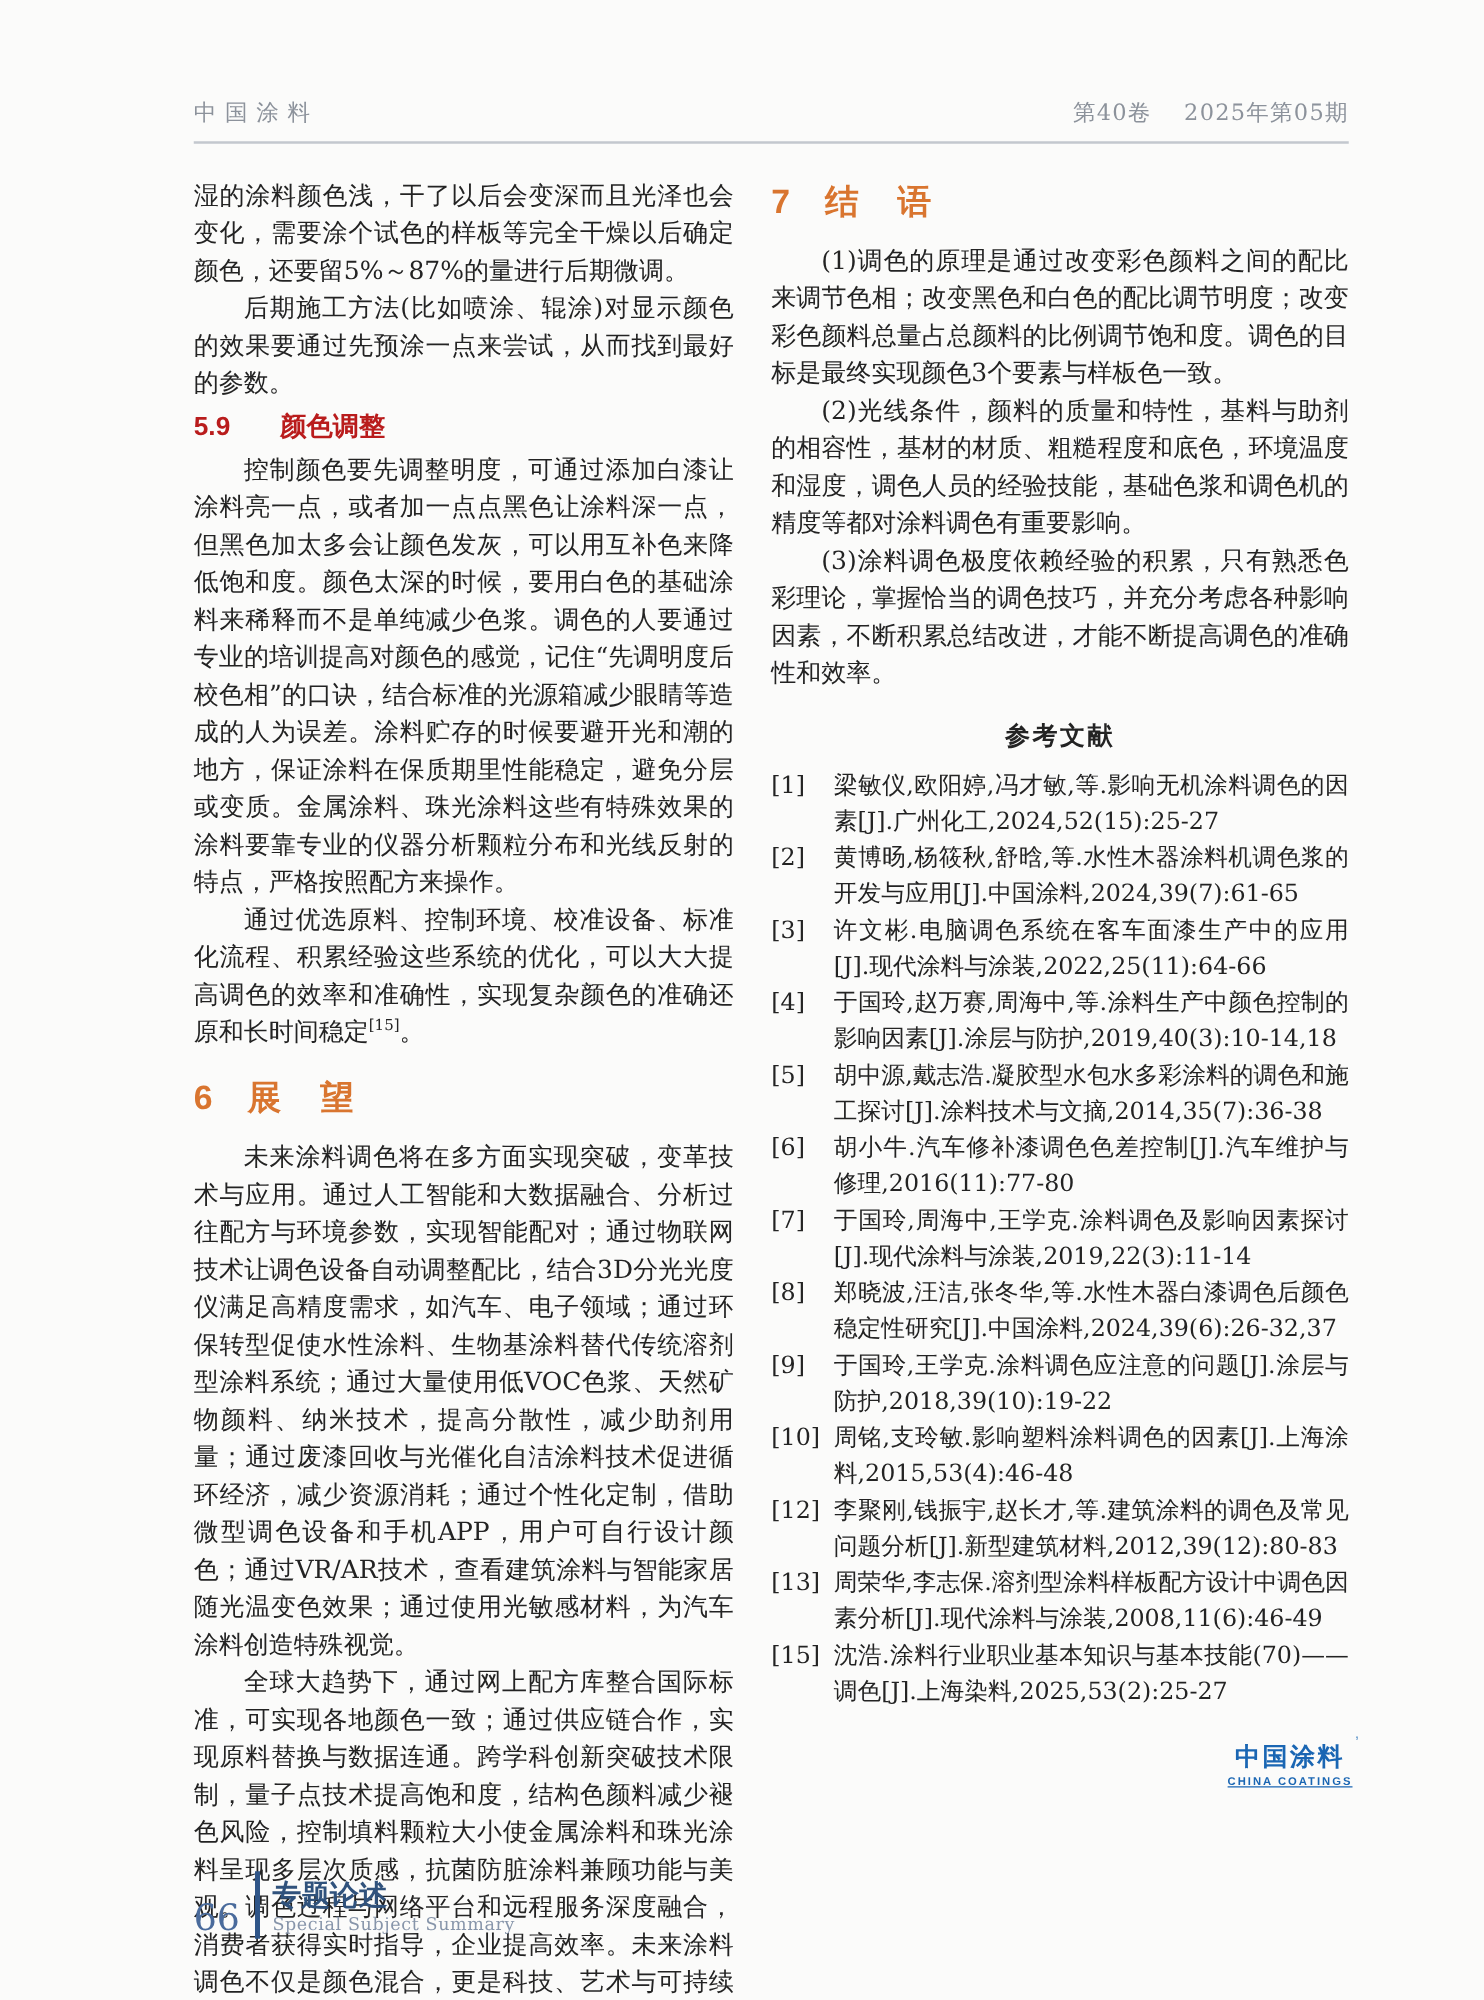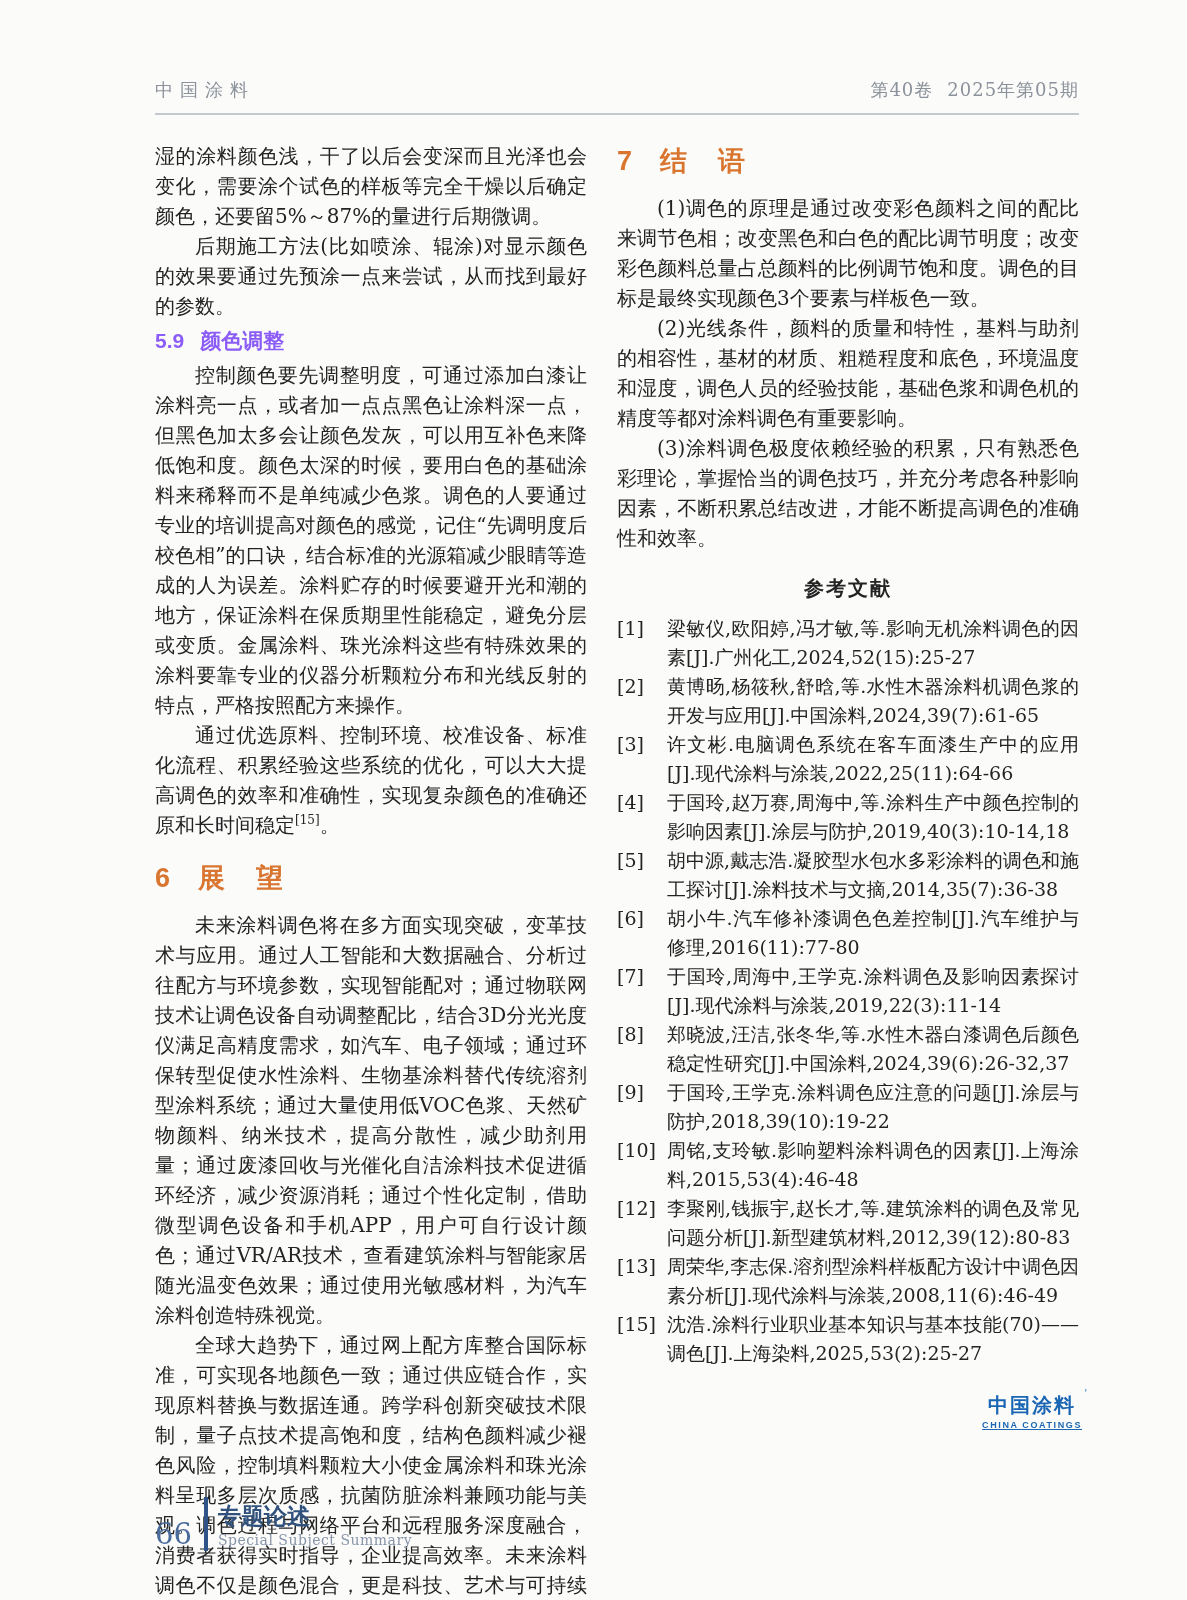--- a/index.html
+++ b/index.html
@@ -15,39 +15,39 @@
   .content{padding:78px 130px 0 133px;}
 
   
   .hdr{
     display:flex;justify-content:space-between;align-items:baseline;
     font-size:18px;color:#8c929b;
     border-bottom:2px solid #c3c8ce;
     padding-bottom:11px;
   }
   .hdr .jname{letter-spacing:7px;}
-  .hdr .hright{display:flex;gap:14px;letter-spacing:1px;}
+  .hdr .hright{display:flex;gap:26px;letter-spacing:1px;}
 
   
   .cols{display:flex;gap:30px;margin-top:26px;}
   .col-l{width:432px;}
   .col-r{width:462px;}
 
   p.body{
     font-size:20px;line-height:30px;margin:0;
     text-align:justify;text-justify:inter-ideograph;
   }
   p.indent{text-indent:2em;}
   sup.cite{font-size:12px;line-height:0;}
 
   
   .h-sub{
     font-family:"Liberation Sans","DejaVu Sans",sans-serif;
-    color:#8b5cf6;font-weight:bold;font-size:21px;
-    margin:6px 0 5px 0;display:flex;align-items:baseline;
+    color:#b91c1c;font-weight:bold;font-size:21px;
+    margin:6px 0 5px 0;display:flex;align-items:baseline;gap:24px;
   }
   .h-sub .num{margin-right:16px;}
   .h-sec{
     font-family:"Liberation Sans","DejaVu Sans",sans-serif;
     color:#d9752f;font-weight:bold;font-size:27px;
     margin:20px 0 14px 0;display:flex;align-items:baseline;
   }
   .h-sec.first{margin-top:2px;}
   .h-sec .num{margin-right:28px;}
   .h-sec .ttl{letter-spacing:2px;}

